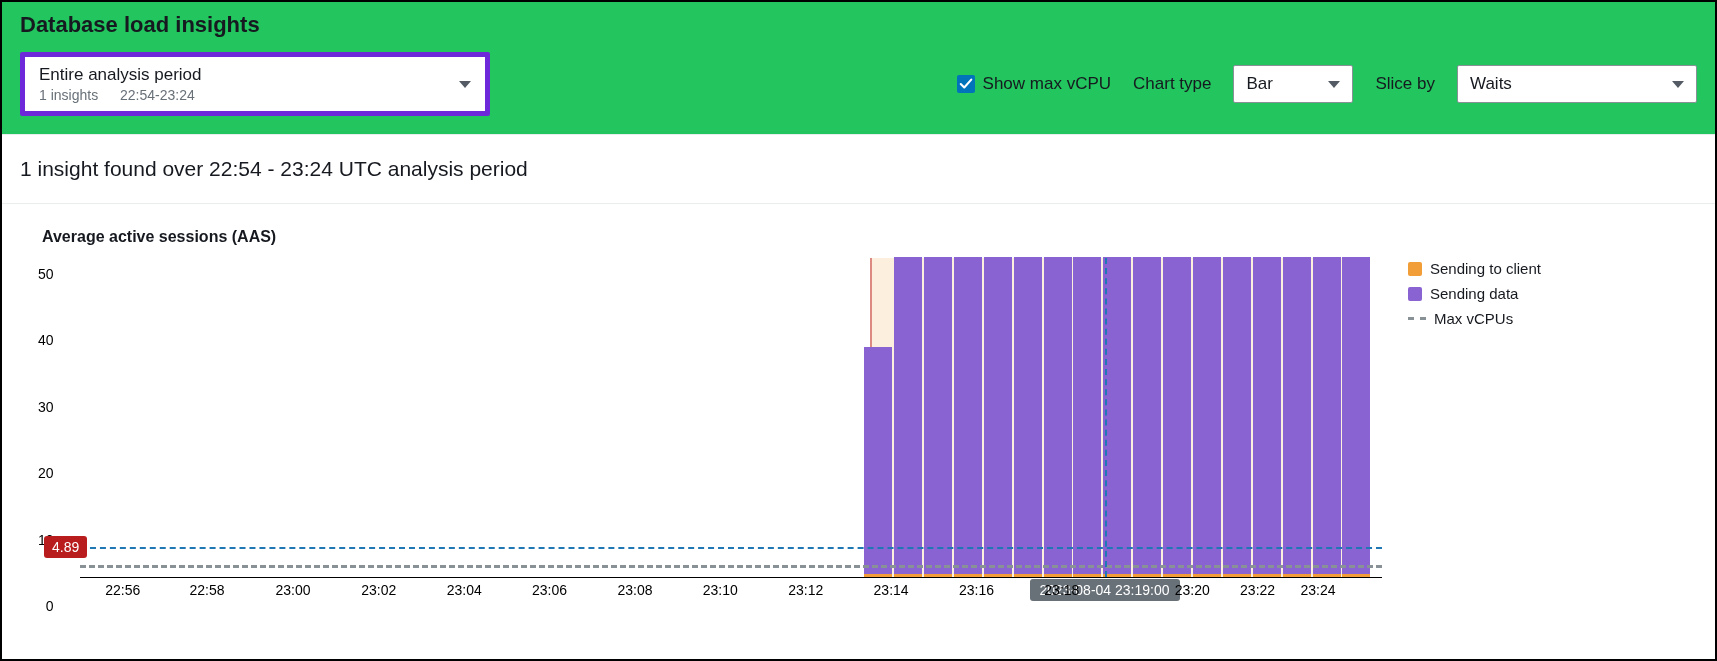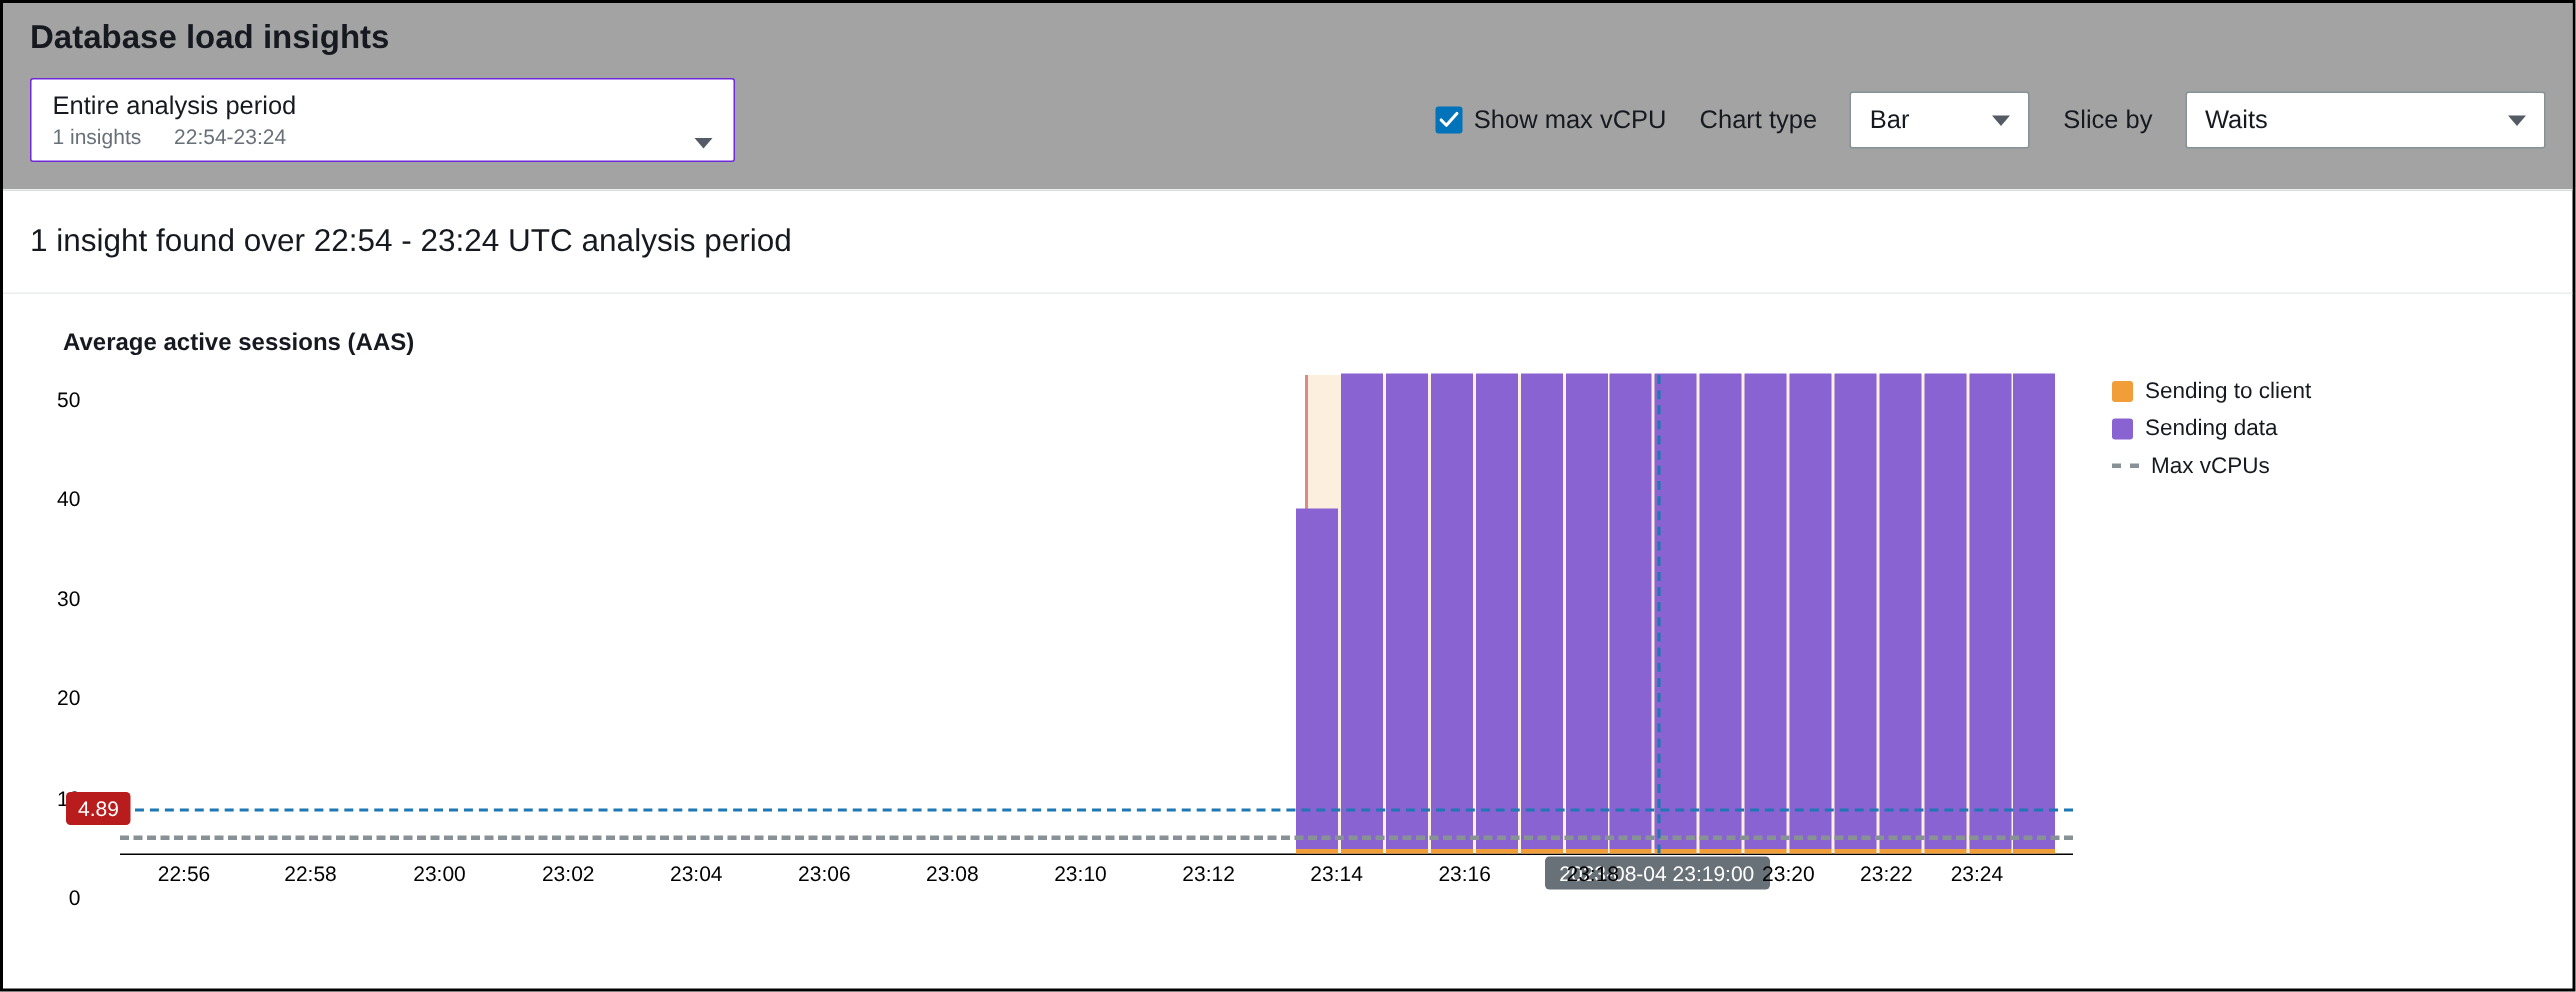--- a/index.html
+++ b/index.html
@@ -8,41 +8,41 @@
     background: #fff;
     color: #16191f;
     width: 1717px;
     height: 661px;
     border: 2px solid #000;
     position: relative;
     overflow: hidden;
   }
   .header-bar {
     padding: 10px 18px 18px 18px;
-    background: #a3a3a3;
+    background: #22c55e;
     border-bottom: 1px solid #eaeded;
   }
   .title {
     font-size: 22px;
     font-weight: 700;
     margin-bottom: 14px;
   }
   .controls-row {
     display: flex;
     align-items: center;
     justify-content: space-between;
   }
   .period-select {
-    border: 1px solid #6d28d9;
+    border: 5px solid #6d28d9;
     border-radius: 2px;
     background: #fff;
     padding: 8px 14px;
     width: 470px;
     display: flex;
-    align-items: flex-end;
+    align-items: center;
     justify-content: space-between;
     cursor: pointer;
   }
   .period-select .main-label {
     font-size: 17px;
     color: #16191f;
   }
   .period-select .sub {
     font-size: 14px;
     color: #687078;

